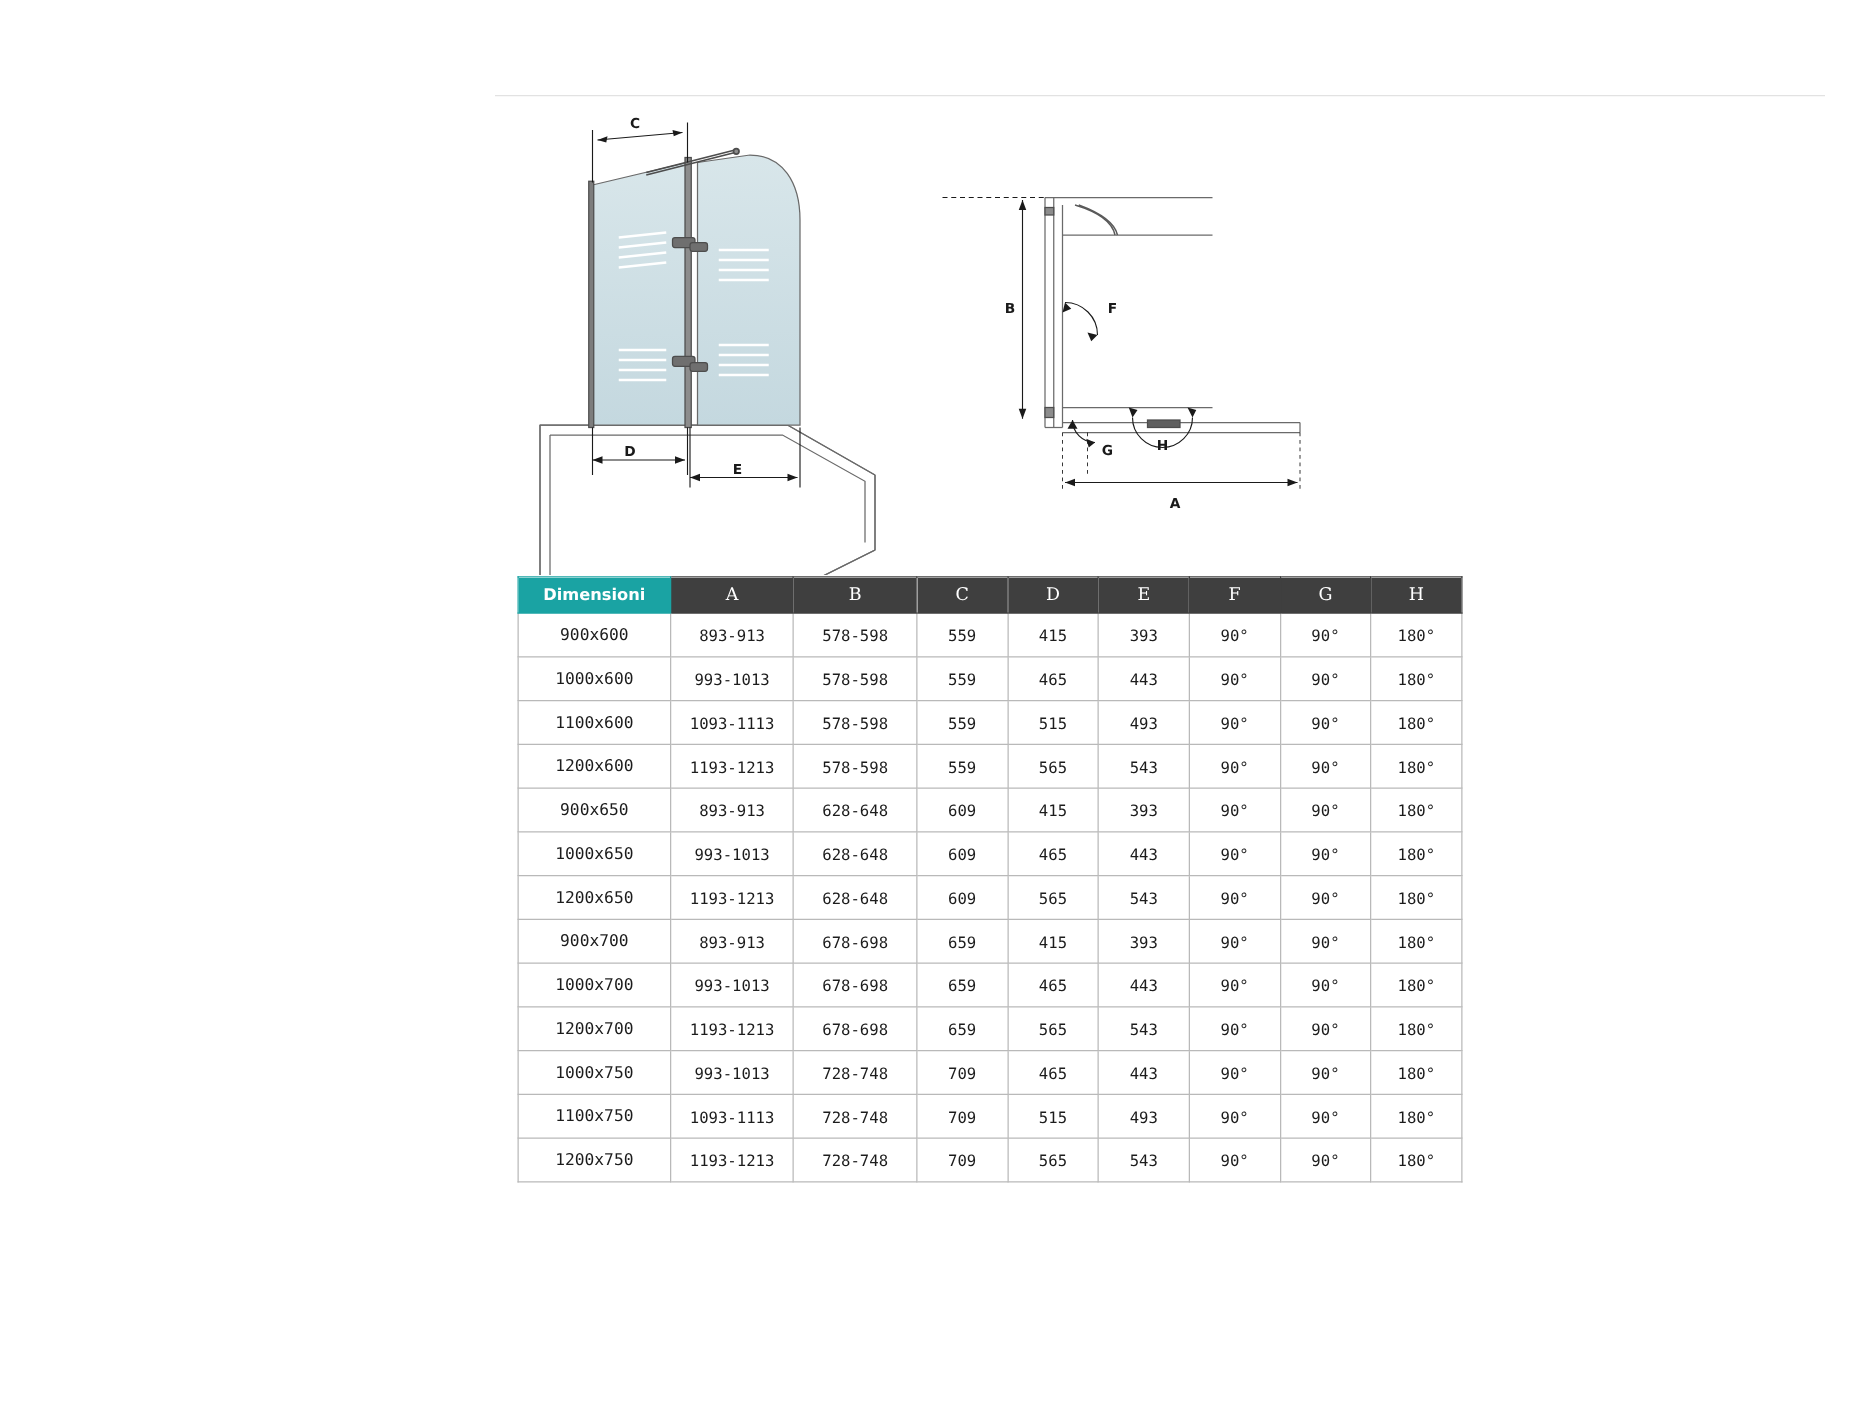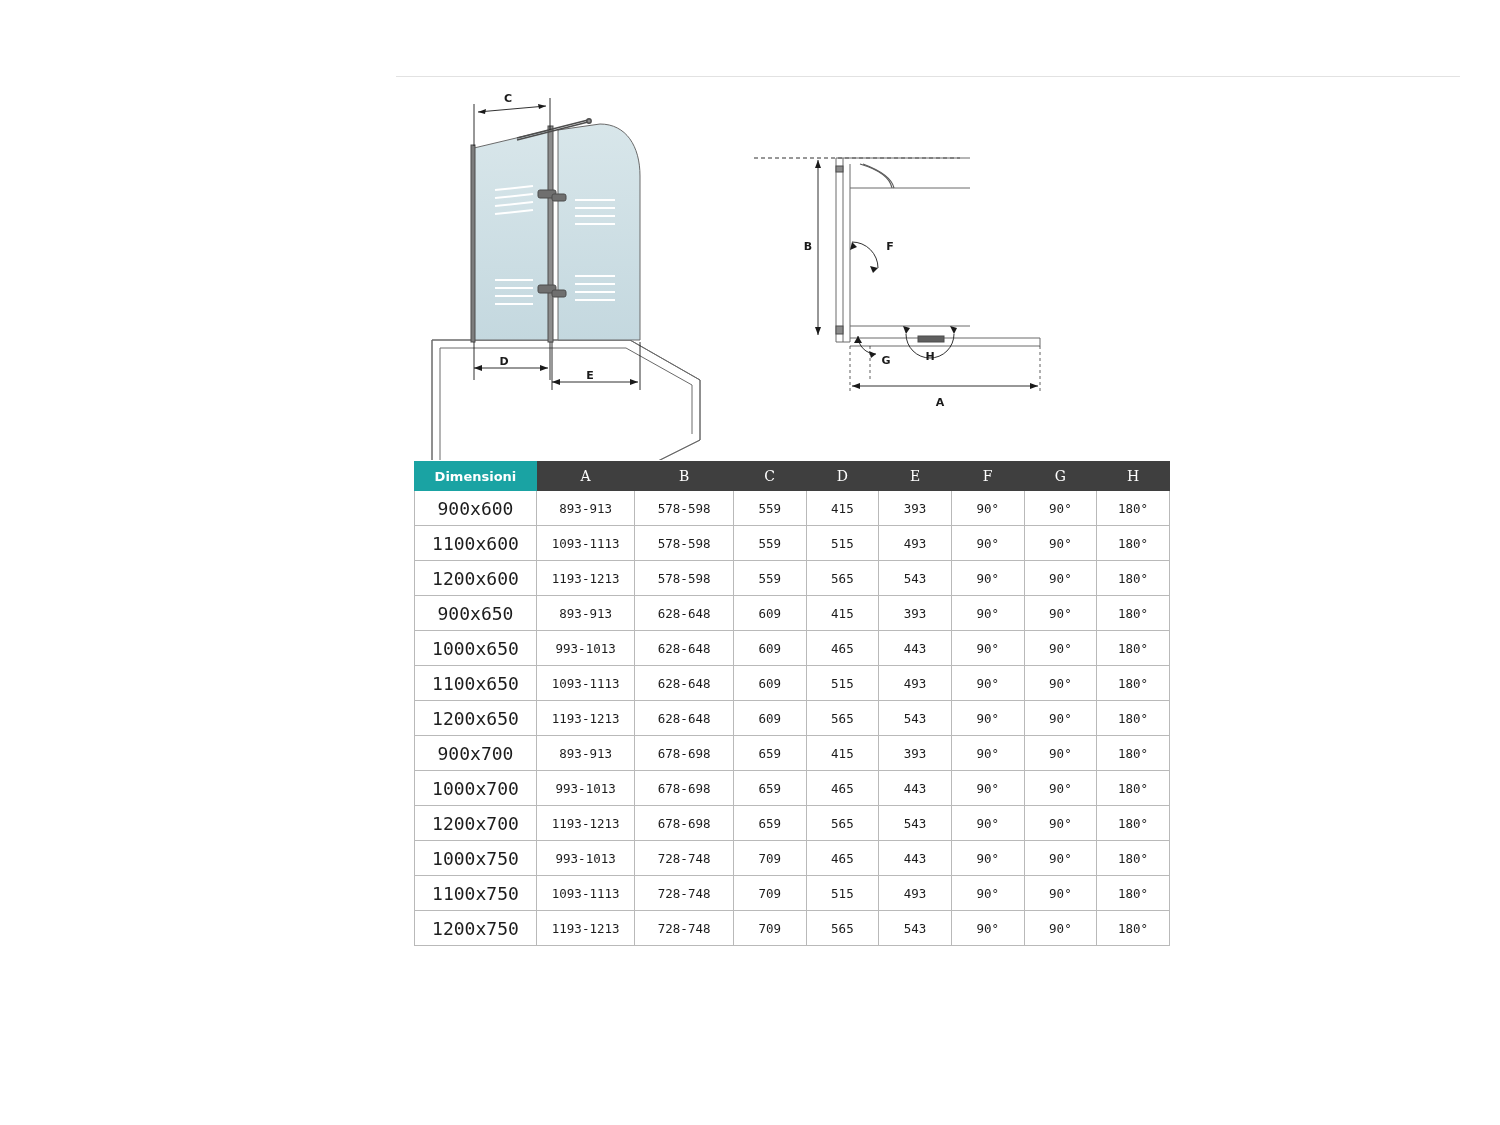--- a/index.html
+++ b/index.html
@@ -83,21 +83,21 @@
   }
   table.dims thead th.first {
     background: #1aa3a3;
     font-family: "DejaVu Sans", sans-serif;
     font-weight: bold;
     font-size: 13px;
     border: 1px solid #1aa3a3;
   }
   table.dims tbody td.rowhead {
     font-family: "DejaVu Sans Mono", monospace;
-    font-size: 18px;
+    font-size: 13px;
     text-align: center;
   }
   col.c-name { width: 104px; }
   col.c-a    { width: 84px; }
   col.c-b    { width: 84px; }
   col.c-c    { width: 62px; }
   col.c-d    { width: 62px; }
   col.c-e    { width: 62px; }
   col.c-f    { width: 62px; }
   col.c-g    { width: 62px; }
@@ -312,20 +312,31 @@
             <td>893-913</td>
             <td>578-598</td>
             <td>559</td>
             <td>415</td>
             <td>393</td>
             <td>90°</td>
             <td>90°</td>
             <td>180°</td>
           </tr>
           <tr>
+            <td class="rowhead">1000x600</td>
+            <td>993-1013</td>
+            <td>578-598</td>
+            <td>559</td>
+            <td>465</td>
+            <td>443</td>
+            <td>90°</td>
+            <td>90°</td>
+            <td>180°</td>
+          </tr>
+          <tr>
             <td class="rowhead">1100x600</td>
             <td>1093-1113</td>
             <td>578-598</td>
             <td>559</td>
             <td>515</td>
             <td>493</td>
             <td>90°</td>
             <td>90°</td>
             <td>180°</td>
           </tr>
@@ -356,31 +367,20 @@
             <td>993-1013</td>
             <td>628-648</td>
             <td>609</td>
             <td>465</td>
             <td>443</td>
             <td>90°</td>
             <td>90°</td>
             <td>180°</td>
           </tr>
           <tr>
-            <td class="rowhead">1100x650</td>
-            <td>1093-1113</td>
-            <td>628-648</td>
-            <td>609</td>
-            <td>515</td>
-            <td>493</td>
-            <td>90°</td>
-            <td>90°</td>
-            <td>180°</td>
-          </tr>
-          <tr>
             <td class="rowhead">1200x650</td>
             <td>1193-1213</td>
             <td>628-648</td>
             <td>609</td>
             <td>565</td>
             <td>543</td>
             <td>90°</td>
             <td>90°</td>
             <td>180°</td>
           </tr>

